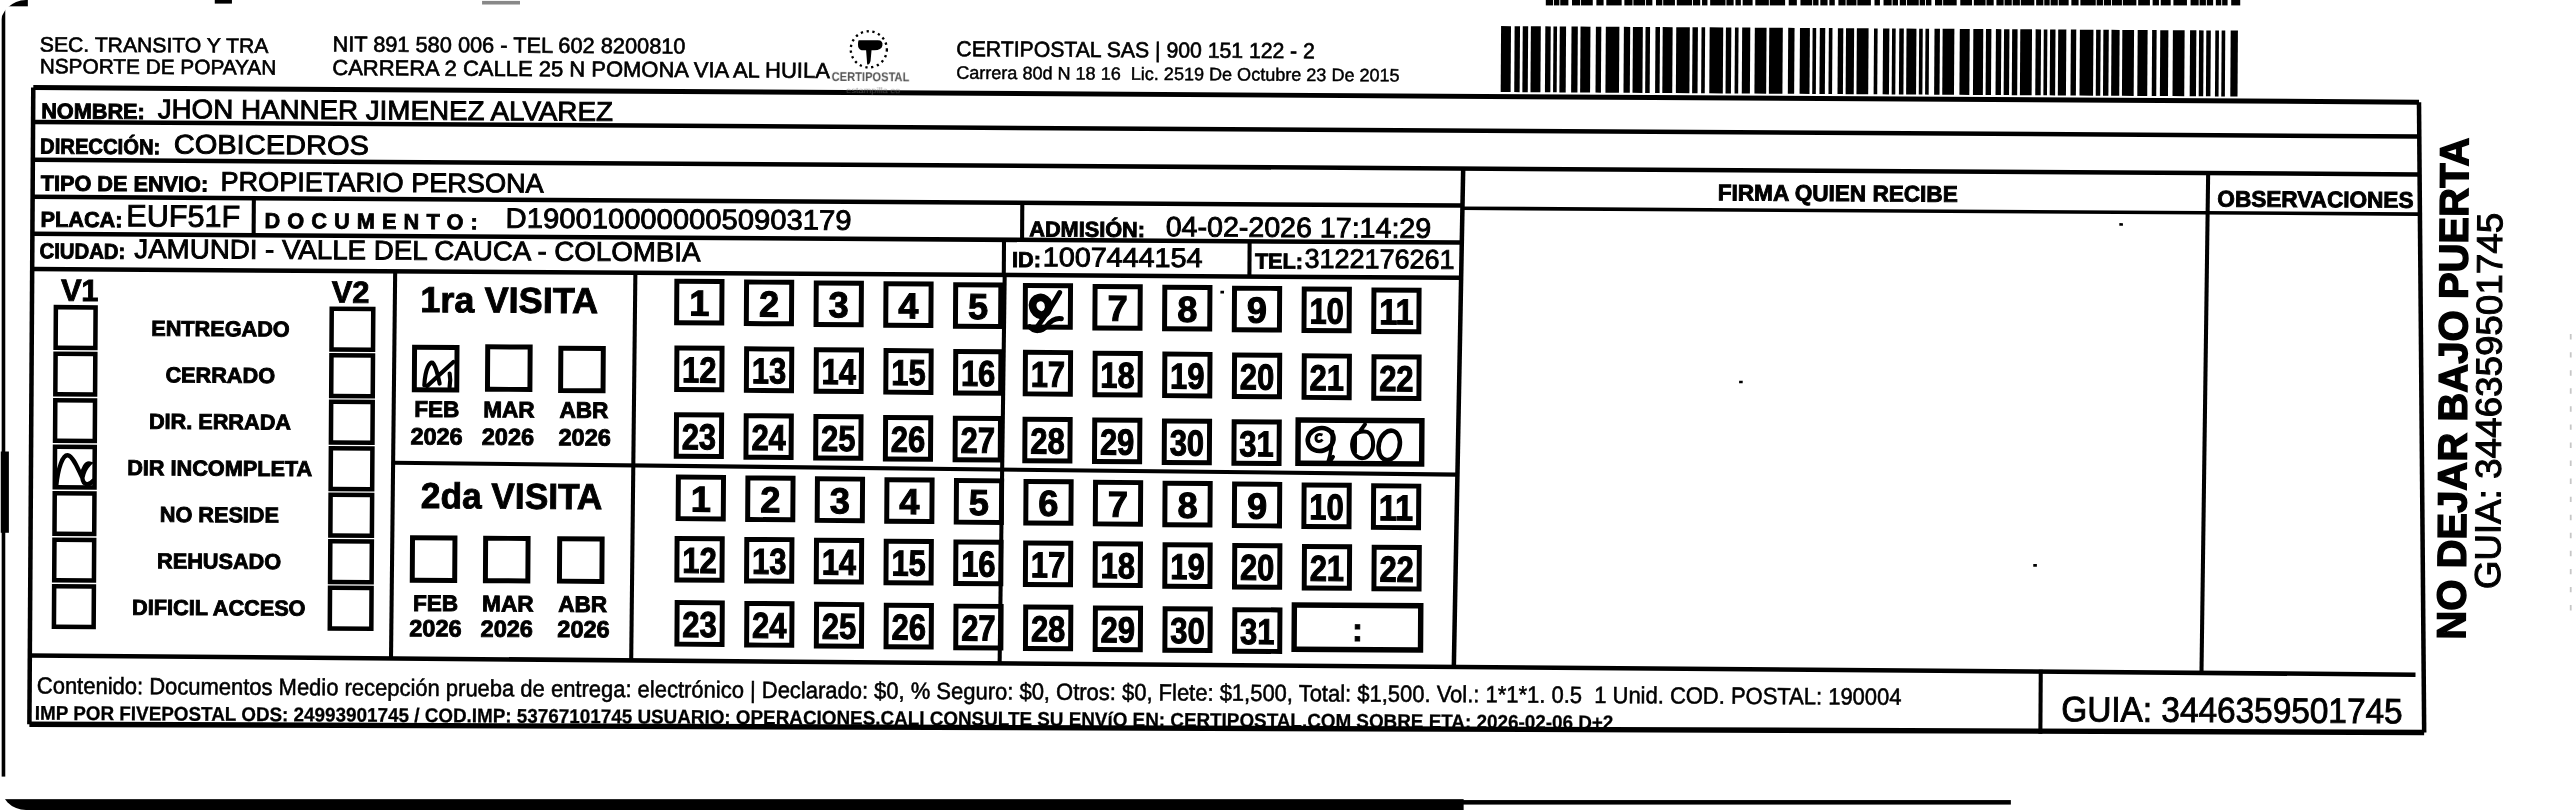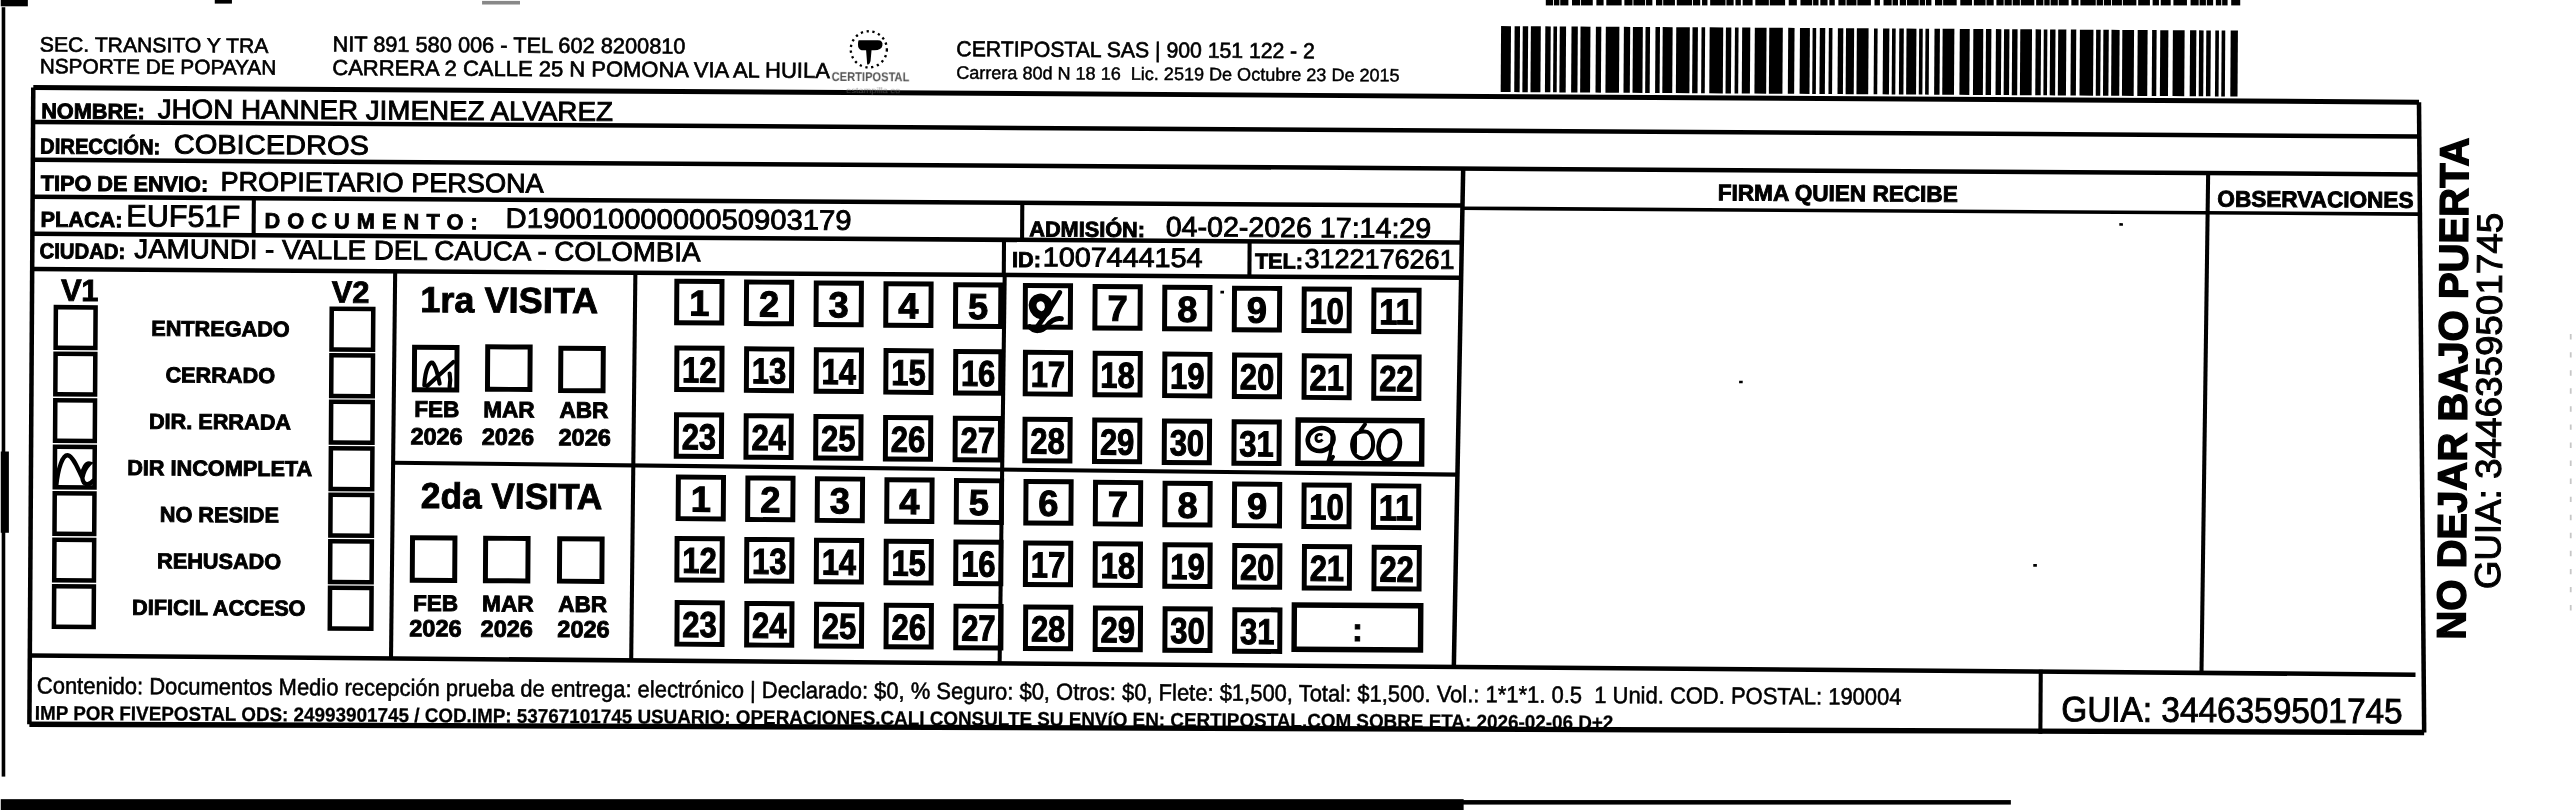--- a/index.html
+++ b/index.html
@@ -1,16 +1,16 @@
 <!DOCTYPE html>
 <html style="font-size:14.5px"><head><meta charset="utf-8">
 <style>
 html,body{margin:0;padding:0;background:#fff;}
 svg{text-rendering:geometricPrecision;}
-#page{position:relative;width:2576px;height:810px;background:#fff;overflow:hidden;}
+#page{position:relative;width:2576px;height:810px;background:#fff;overflow:hidden;border-radius:26px;}
 </style></head>
 <body>
 <div id="page">
 <svg width="2576" height="810" viewBox="0 0 2851 897">
 <defs>
         <filter id="fz" x="-20%" y="-20%" width="140%" height="140%">
           <feGaussianBlur stdDeviation="0.7"></feGaussianBlur>
         </filter>
       </defs>
 <g transform="rotate(0.35 40 100)">

